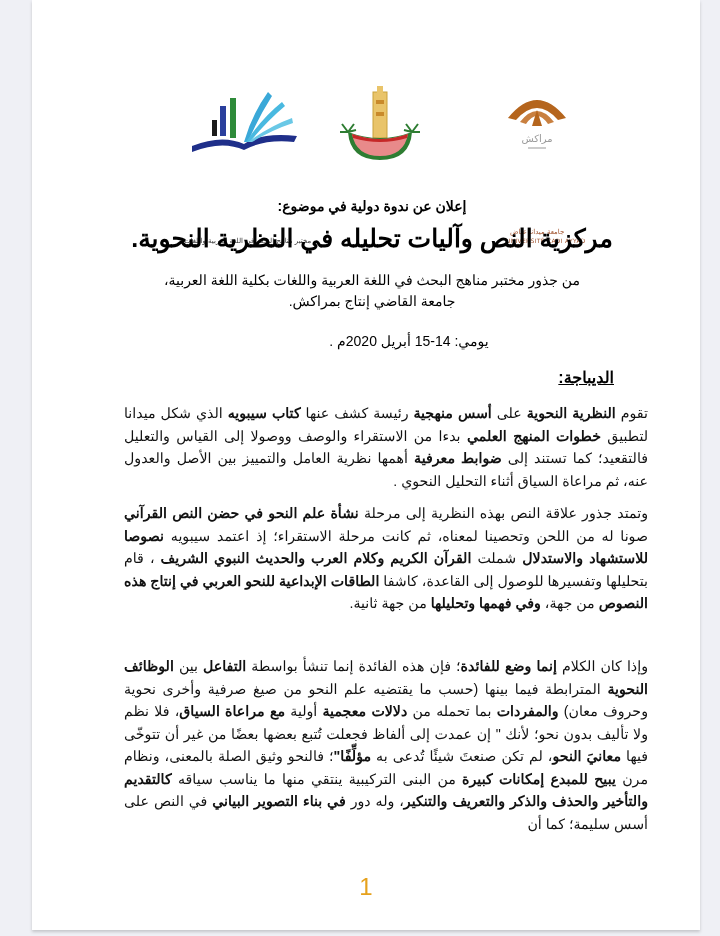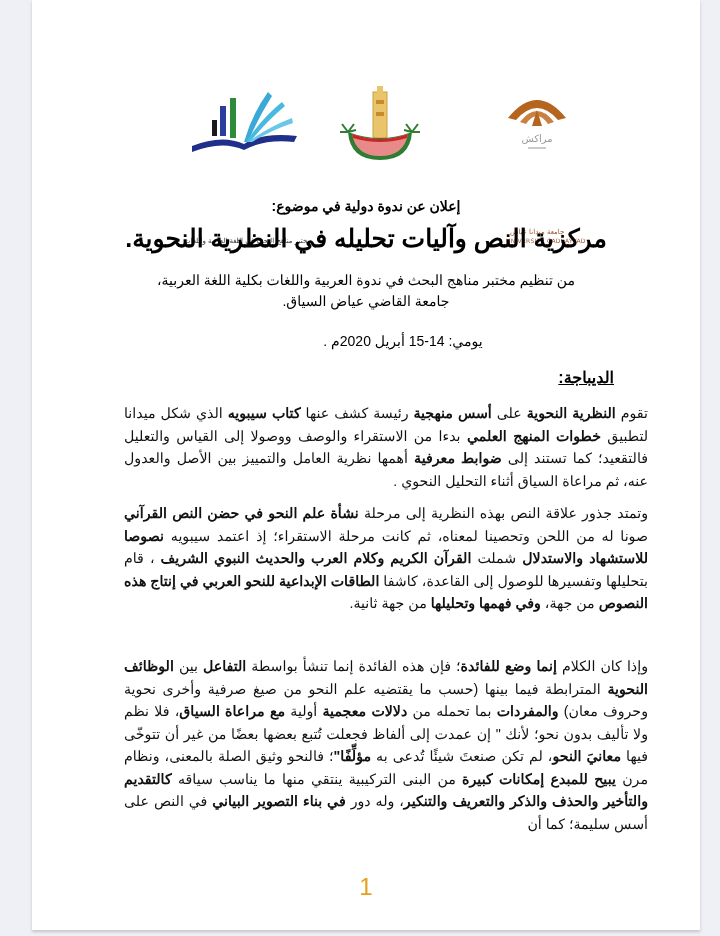--- a/index.html
+++ b/index.html
@@ -16,21 +16,21 @@
   .logos { position:absolute; top:84px; left:0; width:100%; height:80px; }
   .logo { position:absolute; }
   .logo-lab { left:150px; top:0; width:130px; height:78px; }
   .logo-city { left:308px; top:2px; width:80px; height:76px; }
   .logo-uca { left:470px; top:4px; width:70px; height:76px; }
   .logo-caption { position:absolute; font-size:7px; color:#333; white-space:nowrap; direction:rtl; }
   .uca-cap1 { left:478px; top:144px; color:#a0522d; font-size:7px; }
   .uca-cap2 { left:474px; top:153px; color:#a0522d; font-size:6px; letter-spacing:0.3px; direction:ltr; }
   .lab-cap { left:152px; top:153px; font-size:7px; }
 
-  .doc { direction:rtl; text-align:center; position:absolute; left:0; width:100%; }
+  .doc { direction:rtl; text-align:center; position:absolute; left:0; width:100%;padding-left:6px; }
   .announce { top:198px; font-size:14px; font-weight:bold; font-family:"Liberation Sans", sans-serif; }
   .title { top:224px; font-size:25px; font-weight:bold; font-family:"Liberation Sans", sans-serif; }
   .org1 { top:272px; font-size:14px; font-family:"Liberation Sans", sans-serif; }
   .org2 { top:293px; font-size:14px; font-family:"Liberation Sans", sans-serif; }
   .dates { top:333px; font-size:14px; font-family:"Liberation Sans", sans-serif;margin-left:37px; }
 
   .heading {
     position:absolute; right:86px; top:368px; direction:rtl;
     font-size:16px; font-weight:bold; text-decoration:underline;
     font-family:"Liberation Sans", sans-serif;
@@ -87,22 +87,22 @@
       <path d="M30 38 L35 22 L40 38 Z" fill="#b5651d"></path>
       <text x="35" y="54" font-size="10" fill="#999" text-anchor="middle" font-family="DejaVu Sans, sans-serif">مراكش</text>
       <line x1="26" y1="60" x2="44" y2="60" stroke="#999" stroke-width="1"></line>
     </svg>
     <div class="logo-caption uca-cap1">جامعة ميدانا عياض</div>
     <div class="logo-caption uca-cap2">UNIVERSITÉ CADI AYYAD</div>
   </div>
 
   <div class="doc announce">إعلان عن ندوة دولية في موضوع:</div>
   <div class="doc title">مركزية النص وآليات  تحليله في النظرية النحوية.</div>
-  <div class="doc org1">من تنظيم مختبر مناهج البحث في ندوة العربية واللغات بكلية اللغة العربية،</div>
-  <div class="doc org2">جامعة القاضي عياض السياق.</div>
+  <div class="doc org1">من جذور مختبر مناهج البحث في اللغة العربية واللغات بكلية اللغة العربية،</div>
+  <div class="doc org2">جامعة القاضي إنتاج بمراكش.</div>
   <div class="doc dates">يومي:  14-15   أبريل  2020م .</div>
 
   <div class="heading">الديباجة:</div>
 
   <div class="para p1"><span>تقوم </span><b>النظرية النحوية</b><span> على </span><b>أسس منهجية</b><span> رئيسة كشف  عنها  </span><b>كتاب سيبويه</b><span> الذي شكل ميدانا لتطبيق </span><b>خطوات المنهج العلمي</b><span> بدءا من الاستقراء والوصف ووصولا إلى القياس والتعليل فالتقعيد؛ كما تستند إلى </span><b>ضوابط معرفية</b><span> أهمها نظرية العامل والتمييز بين الأصل والعدول عنه،  ثم مراعاة السياق  أثناء التحليل النحوي .</span></div>
   <div class="para p2"><span>وتمتد جذور علاقة  النص بهذه النظرية إلى مرحلة </span><b>نشأة  علم النحو  في حضن النص القرآني</b><span> صونا له من اللحن  وتحصينا لمعناه، ثم كانت مرحلة  الاستقراء؛ إذ اعتمد سيبويه </span><b>نصوصا  للاستشهاد والاستدلال</b><span> شملت </span><b>القرآن الكريم وكلام العرب والحديث النبوي الشريف</b><span> ، قام بتحليلها وتفسيرها  للوصول إلى القاعدة، كاشفا </span><b>الطاقات الإبداعية للنحو العربي في إنتاج  هذه النصوص</b><span> من جهة، </span><b>وفي فهمها وتحليلها</b><span> من جهة ثانية.</span></div>
   <div class="para p3"><span>وإذا كان الكلام </span><b>إنما وضع للفائدة</b><span>؛ فإن هذه الفائدة إنما تنشأ بواسطة </span><b>التفاعل</b><span> بين </span><b>الوظائف النحوية</b><span> المترابطة فيما بينها (حسب ما يقتضيه علم النحو من صيغ صرفية وأخرى نحوية وحروف معان) </span><b>والمفردات</b><span> بما تحمله من </span><b>دلالات معجمية</b><span> أولية </span><b>مع مراعاة السياق</b><span>، فلا نظم ولا تأليف بدون نحو؛ لأنك " إن عمدت إلى ألفاظ فجعلت تُتبع بعضها بعضًا من غير أن تتوخّى فيها </span><b>معانيَ النحو</b><span>، لم تكن صنعتَ شيئًا تُدعى به </span><b>مؤلِّفًا"</b><span>؛ فالنحو وثيق الصلة بالمعنى، ونظام مرن </span><b>يبيح للمبدع إمكانات كبيرة</b><span>  من البنى التركيبية ينتقي منها ما يناسب سياقه </span><b>كالتقديم والتأخير والحذف والذكر والتعريف والتنكير</b><span>، وله دور </span><b>في بناء التصوير البياني</b><span> في النص على أسس سليمة؛ كما أن</span></div>
 
   <div class="page-number">1</div>
 </div>

